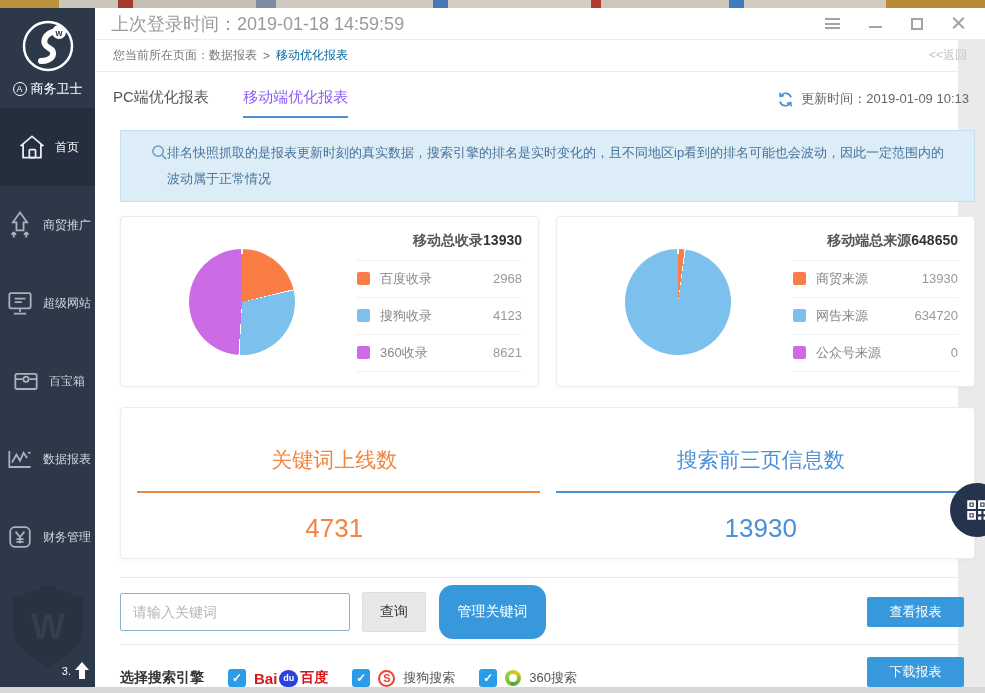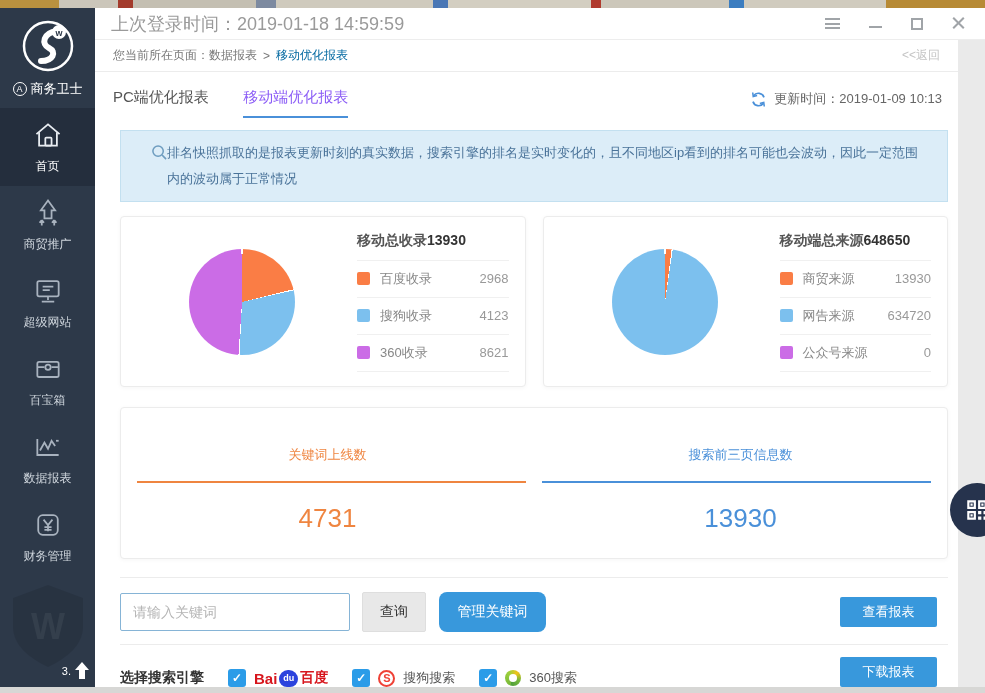--- a/index.html
+++ b/index.html
@@ -12,21 +12,21 @@
   .taskbar-strip { position:absolute; bottom:0; left:0; width:100%; height:6px; background:#d7d7d5; }
 
   .window { position:absolute; top:8px; bottom:6px; left:0; right:0; display:flex; background:#fff; }
 
   
   .sidebar { width:95px; flex:0 0 95px; background:#2d3949; position:relative; z-index:3; overflow:hidden; }
   .logo-wrap { display:flex; justify-content:center; padding-top:10px; }
   .brand-row { display:flex; align-items:center; justify-content:center; gap:4px; margin-top:6px; color:#fff; font-size:13px; }
   .brand-a { width:14px; height:14px; border:1px solid #fff; border-radius:50%; font-size:9px; display:flex; align-items:center; justify-content:center; color:#fff; }
   .side-menu { margin-top:10px; }
-  .side-item { height:78px; display:flex; flex-direction:column; align-items:center; justify-content:center; gap:7px; color:#cfd6dd; font-size:12px; cursor:pointer; position:relative; }
+  .side-item { height:78px; display:flex; flex-direction:row; align-items:center; justify-content:center; gap:7px; color:#cfd6dd; font-size:12px; cursor:pointer; position:relative; }
   .side-item svg { stroke:#a9b3bf; }
   .side-item.active { background:#242e3d; color:#fff; }
   .side-item.active svg { stroke:#e9edf2; }
   .side-item.active::after { content:""; position:absolute; right:-9px; top:24px; border:9px solid transparent; border-left:9px solid #1b2433; border-right:none; }
   .watermark { position:absolute; left:7px; bottom:16px; opacity:1; pointer-events:none; }
   .version-box { position:absolute; right:5px; bottom:6px; display:flex; align-items:center; gap:3px; color:#fff; font-size:11px; }
 
   
   .main { flex:1; position:relative; background:#fff; overflow:hidden; }
   .gutter { position:absolute; top:32px; right:0; bottom:0; width:27px; background:#eaeaea; }
@@ -37,58 +37,58 @@
   .wc { cursor:pointer; }
   .ic-menu { width:15px; height:11px; border-top:2px solid #a0a4a8; border-bottom:2px solid #a0a4a8; position:relative; }
   .ic-menu::after { content:""; position:absolute; left:0; right:0; top:50%; margin-top:-1px; height:2px; background:#a0a4a8; }
   .ic-min { width:13px; height:2px; background:#a0a4a8; margin-top:6px; }
   .ic-max { width:12px; height:12px; border:2px solid #a0a4a8; }
   .ic-close { width:13px; height:13px; position:relative; }
   .ic-close::before,.ic-close::after { content:""; position:absolute; left:-1px; top:5px; width:15px; height:2px; background:#a0a4a8; }
   .ic-close::before { transform:rotate(45deg); }
   .ic-close::after { transform:rotate(-45deg); }
 
-  .panel { margin-right:27px; position:relative; }
+  .panel { position:relative; }
   .breadcrumb-row { height:32px; display:flex; align-items:center; padding:0 18px; border-bottom:1px solid #ececec; font-size:12px; color:#777; }
   .bc-current { color:#0369a1;font-family:Liberation Serif, serif; }
   .bc-back { margin-left:auto; color:#c4c4c4; cursor:pointer; }
 
   .tabs-row { padding:16px 18px 0 18px; position:relative; height:46px; }
   .tab { display:inline-block; font-size:15px; color:#555; margin-right:30px; padding-bottom:9px; cursor:pointer; }
   .tab.active { color:#8b5cf6; border-bottom:2px solid #4a90d9; }
   .update-box { position:absolute; right:16px; top:18px; display:flex; align-items:center; gap:7px; font-size:13px; color:#666; }
 
   .notice { margin:12px 10px 0 25px; background:#dcedf8; border:1px solid #c3e0f0; border-radius:0; padding:9px 20px 9px 46px; position:relative; color:#4a7399; font-size:13px; line-height:26px; }
   .notice-icon { position:absolute; left:30px; top:13px; }
 
   .cards-row { display:flex; gap:17px; margin:14px 10px 0 25px; }
   .pcard { flex:1; height:171px; border:1px solid #ececec; border-radius:4px; box-shadow:0 1px 4px rgba(0,0,0,.04); display:flex; align-items:center; padding:0 16px 0 68px; background:#fff; }
   .pie { flex:0 0 106px; width:106px; height:106px; border-radius:50%; background:#eee; }
   .legend { flex:1; margin-left:62px; }
-  .legend-title { display:flex; justify-content:flex-start; font-size:14px; font-weight:bold; color:#555; padding-bottom:10px; border-bottom:1px solid #f0f0f0; }
+  .legend-title { display:flex; justify-content:flex-end; font-size:14px; font-weight:bold; color:#555; padding-bottom:10px; border-bottom:1px solid #f0f0f0; }
   .legend-title b { color:#333; }
   .legend-row { display:flex; align-items:center; padding:9px 0; border-bottom:1px solid #f0f0f0; font-size:13px; color:#888; }
   .swatch { width:13px; height:13px; border-radius:2px; margin-right:10px; background:#ccc; }
   .legend-val { margin-left:auto; color:#999; }
 
   .stats-card { display:flex; margin:20px 10px 0 25px; height:152px; border:1px solid #ececec; border-radius:4px; box-shadow:0 1px 4px rgba(0,0,0,.04); background:#fff; }
   .stat-col { flex:1; text-align:center; padding-top:38px; }
-  .stat-title { font-size:13px; }
+  .stat-title { font-size:21px; }
   .stat-line { height:2px; margin:17px 8px 0 16px; }
   .stat-col + .stat-col .stat-line { margin:17px 16px 0 8px; }
   .stat-value { font-size:26px; margin-top:20px; }
 
   .hr { border-top:1px solid #ececec; margin:18px 10px 0 25px; }
   .hr2 { border-top:1px solid #ececec; margin:12px 10px 0 25px; }
 
   .kw-row { display:flex; align-items:center; margin:14px 10px 0 25px; height:40px; }
   .kw-input { width:230px; height:38px; border:1px solid #86b4d6; border-radius:2px; padding:0 12px; font-size:14px; color:#333; outline:none; font-family:"Liberation Sans",sans-serif; }
   .kw-input::placeholder { color:#b5b5b5; }
   .btn-query { width:64px; height:40px; margin-left:12px; background:#e8e8e8; border:1px solid #dedede; border-radius:2px; font-size:14px; color:#333; cursor:pointer; font-family:"Liberation Sans",sans-serif; }
-  .btn-manage { width:107px; height:40px; margin-left:13px; background:#3898dc; border:none; border-radius:8px; font-size:14px; color:#fff; cursor:pointer; font-family:"Liberation Sans",sans-serif; }
+  .btn-manage { width:107px; height:54px; margin-left:13px; background:#3898dc; border:none; border-radius:14px; font-size:14px; color:#fff; cursor:pointer; font-family:"Liberation Sans",sans-serif; }
   .btn-report { width:97px; height:30px; background:#3898dc; border:none; border-radius:2px; font-size:13px; color:#fff; cursor:pointer; margin-left:auto; margin-right:11px; font-family:"Liberation Sans",sans-serif; }
 
   .engine-row { display:flex; align-items:flex-end; margin:12px 10px 0 25px; height:30px; }
   .engine-label { font-size:14px; font-weight:bold; color:#333; }
   .engine-item { display:flex; align-items:center; gap:8px; margin-left:24px; }
   .cb { width:18px; height:18px; border-radius:3px; background:#2b9ce8; position:relative; cursor:pointer; flex:0 0 18px; }
   .cb::after { content:"✓"; position:absolute; left:0; top:0; width:18px; height:18px; display:flex; align-items:center; justify-content:center; color:#fff; font-size:12px; font-weight:bold; }
   .logo-baidu { display:flex; align-items:center; gap:2px; }
   .bai-txt { color:#d7151c; font-weight:bold; font-size:15px; }
   .du-paw { width:19px; height:17px; background:#2b43dd; border-radius:9px 9px 8px 8px; color:#fff; font-size:9px; font-weight:bold; display:flex; align-items:center; justify-content:center; }

